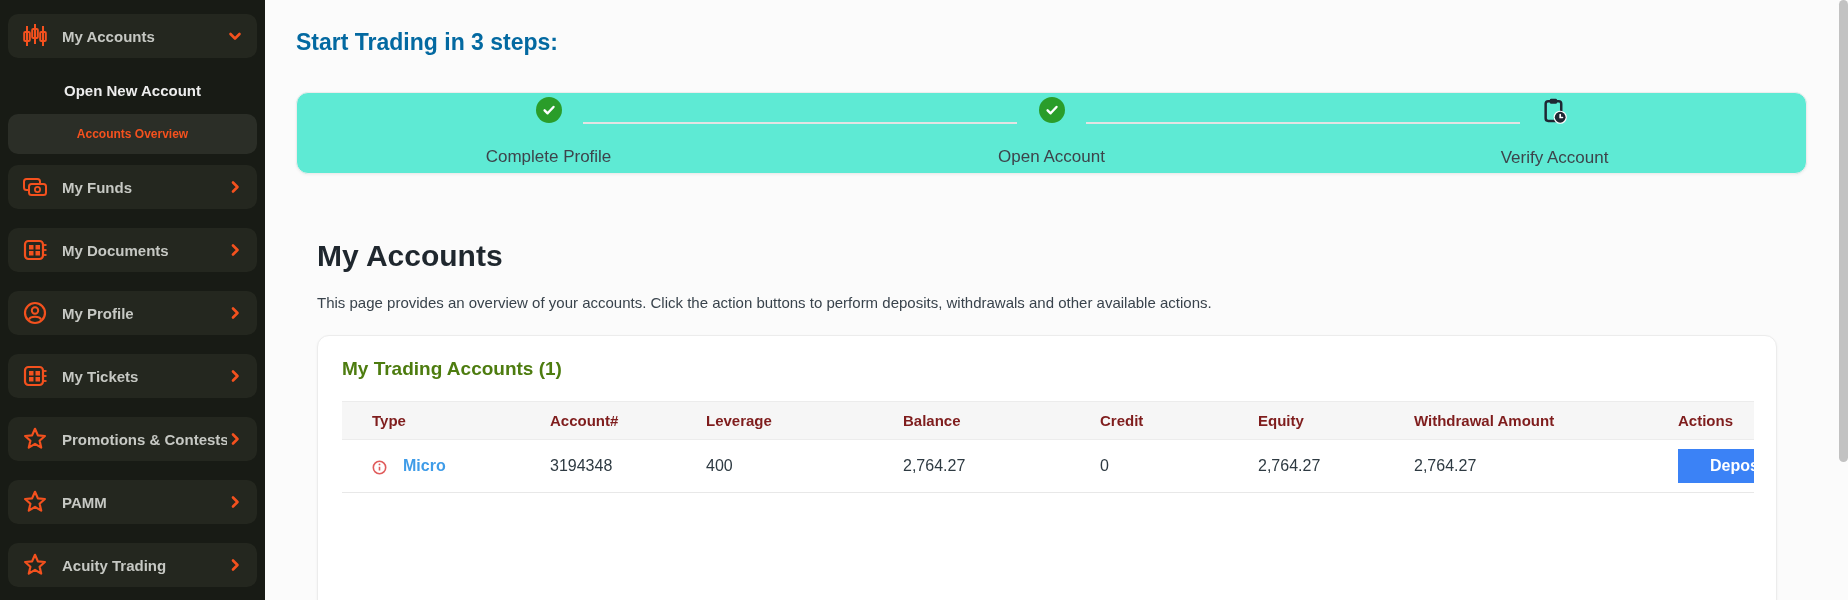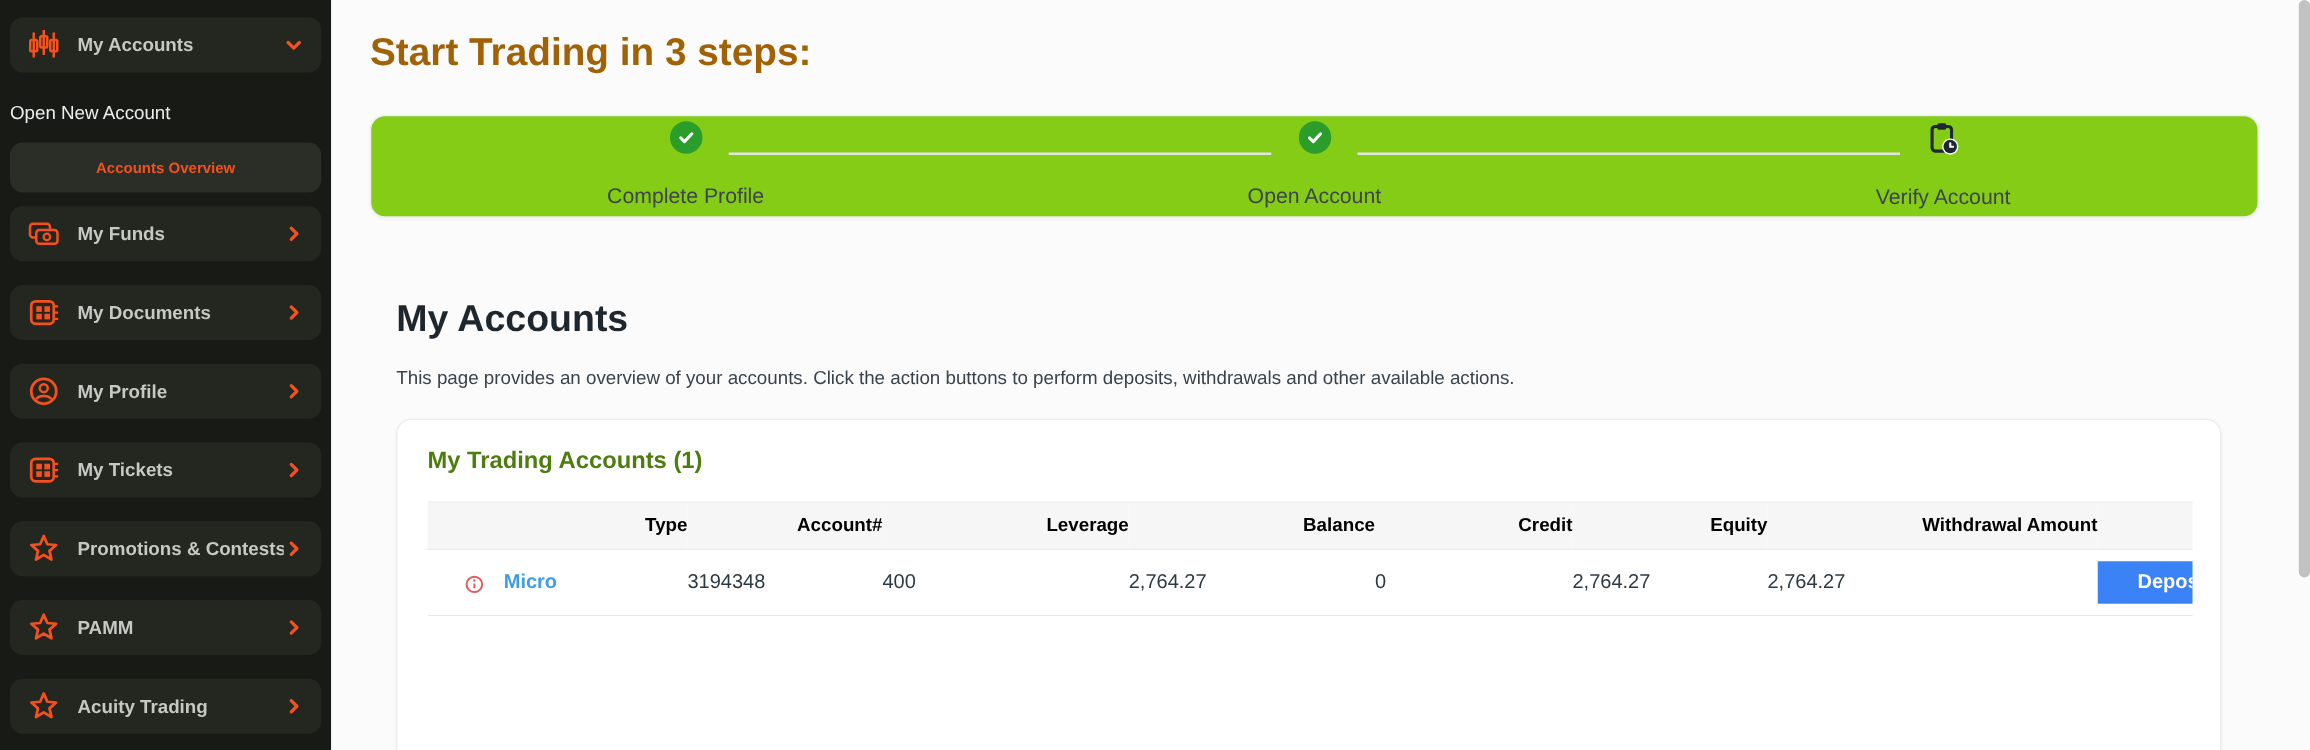--- a/index.html
+++ b/index.html
@@ -7,31 +7,31 @@
   .screen{position:relative;width:1848px;height:600px;background:#fbfbfb;overflow:hidden;}
 
   
   .sidebar{position:absolute;left:0;top:0;width:265px;height:600px;background:#181b15;padding:14px 8px 0 8px;}
   .side-item{display:flex;align-items:center;height:44px;background:#24271f;border-radius:10px;
              padding:0 14px;cursor:pointer;}
   .side-item .icon{width:26px;height:26px;flex:0 0 26px;display:flex;align-items:center;justify-content:center;}
   .side-item .lbl{margin-left:14px;font-size:15px;font-weight:700;color:#c6c8c3;flex:1 1 auto;
                   white-space:nowrap;overflow:hidden;}
   .side-item .chev{width:16px;height:16px;flex:0 0 16px;}
-  .sub-plain{height:36px;margin-top:14px;display:flex;align-items:center;justify-content:flex-start;
-             font-size:15px;font-weight:400;color:#ededed;cursor:pointer;}
+  .sub-plain{height:36px;margin-top:14px;display:flex;align-items:center;justify-content:center;
+             font-size:15px;font-weight:700;color:#ededed;cursor:pointer;}
   .sub-active{height:40px;margin-top:6px;background:#2b2e27;border-radius:10px;display:flex;
               align-items:center;justify-content:center;font-size:12px;font-weight:700;color:#f4511e;cursor:pointer;}
   .gap11{margin-top:11px;} .gap19{margin-top:19px;justify-content:flex-end;}
 
   
   .main{position:absolute;left:265px;top:0;right:0;bottom:0;background:#fbfbfb;}
-  .steps-heading{margin:26px 0 0 31px;font-size:31px;line-height:32px;font-weight:800;color:#a16207;}
-
-  .stepper-card{position:relative;margin:34px 0 0 31px;width:1511px;height:82px;background:#84cc16;
+  .steps-heading{margin:26px 0 0 31px;font-size:23px;line-height:32px;font-weight:800;color:#0369a1;}
+
+  .stepper-card{position:relative;margin:34px 0 0 31px;width:1511px;height:82px;background:#5eead4;
                 border:1px solid #ededed;border-radius:12px;box-shadow:0 1px 3px rgba(0,0,0,.05);
                 display:grid;grid-template-columns:1fr 1fr 1fr;padding-top:4px;}
   .step{display:flex;flex-direction:column;align-items:center;}
   .step-dot{width:26px;height:26px;border-radius:50%;background:#2a9d2a;display:flex;
             align-items:center;justify-content:center;}
   .step-ico{width:28px;height:27px;display:flex;align-items:center;justify-content:center;}
   .step-lbl{margin-top:24px;font-size:17px;color:#3d444b;}
   .connector{position:absolute;top:29px;height:2px;background:#e3e3e3;}
   .conn1{left:calc(16.667% + 34px);width:calc(33.333% - 68px);}
   .conn2{left:calc(50% + 34px);width:calc(33.333% - 68px);}
@@ -39,21 +39,21 @@
   .page-title{margin:64px 0 0 52px;font-size:30px;line-height:36px;font-weight:800;color:#1f272e;}
   .page-desc{margin:20px 0 0 52px;font-size:15px;color:#39434c;}
 
   .accounts-card{position:relative;margin:24px 0 0 52px;width:1460px;height:320px;background:#ffffff;
                  border:1px solid #ececec;border-radius:12px;box-shadow:0 1px 3px rgba(0,0,0,.05);
                  padding:22px 24px 0 24px;}
   .accounts-card-title{font-size:19px;font-weight:800;color:#4d7c0f;}
   .table-clip{margin-top:21px;width:1412px;overflow:hidden;}
   table{border-collapse:collapse;table-layout:fixed;width:1488px;}
   thead tr{background:#f6f6f6;height:38px;border-top:1px solid #ececec;border-bottom:1px solid #ececec;}
-  th{font-size:15px;font-weight:700;color:#000000;text-align:right;padding:0;white-space:nowrap;}
+  th{font-size:15px;font-weight:700;color:#7f1d1d;text-align:left;padding:0;white-space:nowrap;}
   th.first,td.first{padding-left:30px;}
   tbody tr{height:53px;border-bottom:1px solid #e8e8e8;}
   td{font-size:16px;color:#2e3a42;padding:0;white-space:nowrap;vertical-align:middle;}
   .type-cell{display:flex;align-items:flex-end;gap:16px;}
   .acct-link{color:#3f9ce8;font-weight:700;cursor:pointer;}
   .deposit-btn{display:inline-flex;align-items:center;width:110px;height:34px;background:#3b82f6;border:none;
                color:#ffffff;font-size:16px;font-weight:700;padding:0 0 0 32px;cursor:pointer;}
   .actions-cell{overflow:hidden;}
 
   .scroll-thumb{position:absolute;right:0;top:0;width:9px;height:462px;background:#c2c2c2;border-radius:5px;}

